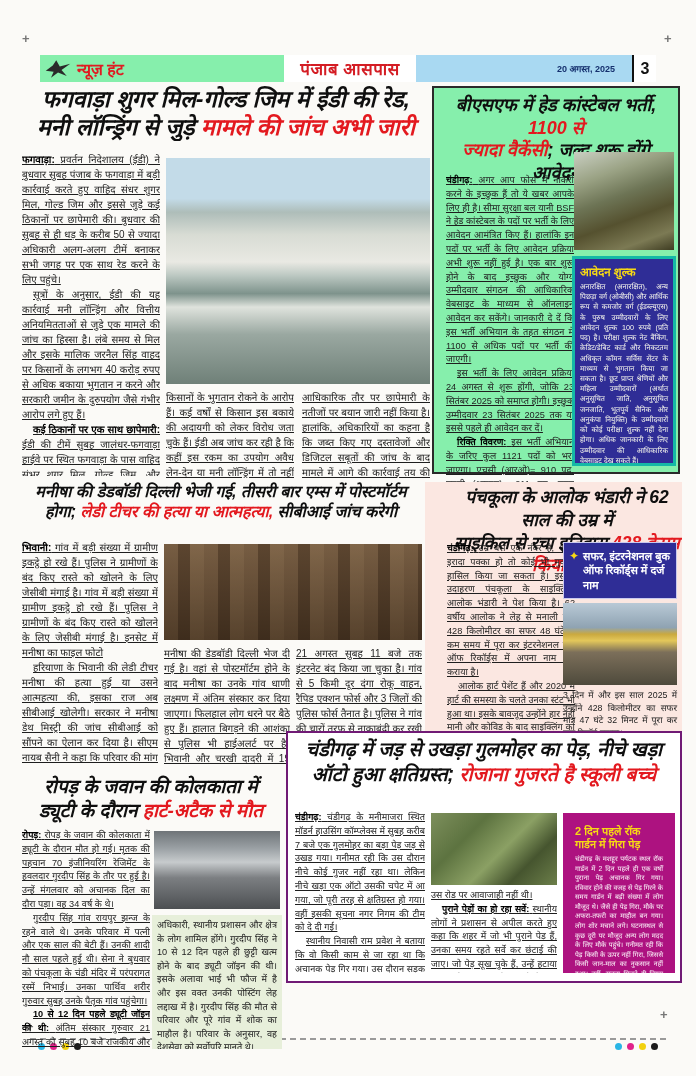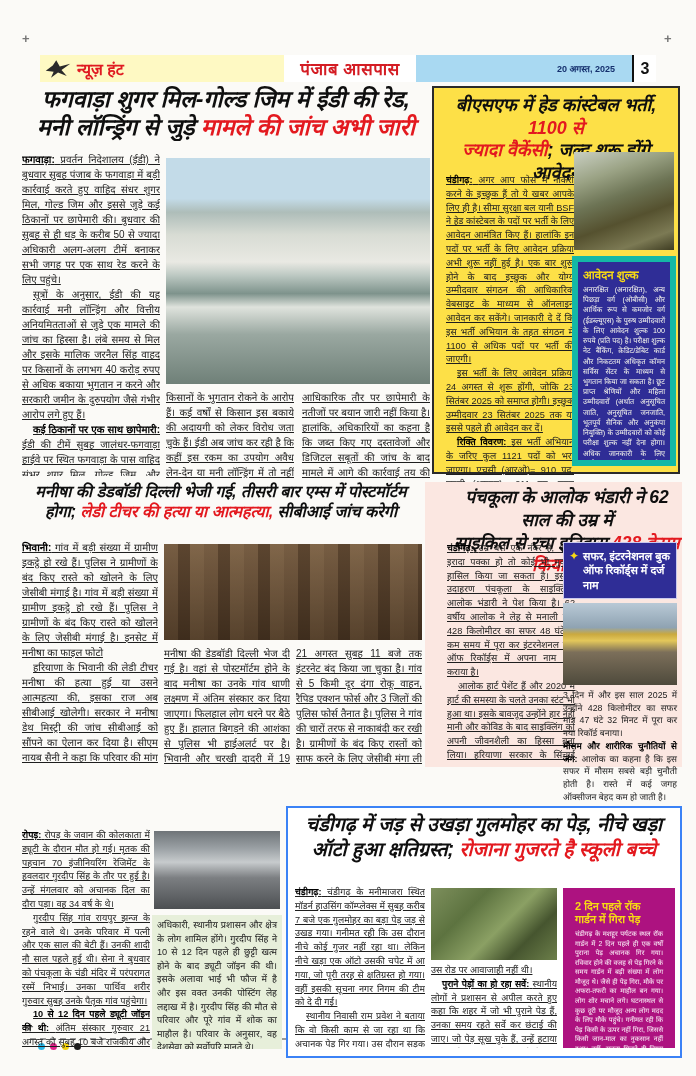--- a/index.html
+++ b/index.html
@@ -7,21 +7,21 @@
         font-family:"Liberation Sans","DejaVu Sans",sans-serif;color:#222;overflow:hidden;}
   
   .reg{position:absolute;color:#777;font-size:13px;font-weight:bold;line-height:1;}
   .trimline{position:absolute;left:30px;right:30px;top:1038px;border-top:2px dashed #9a9a9a;}
   .dots{position:absolute;top:1043px;display:flex;gap:5px;}
   .dots span{width:7px;height:7px;border-radius:50%;display:inline-block;}
   .dot-c{background:#2ab5e5;} .dot-m{background:#e0218a;} .dot-y{background:#f2d10e;} .dot-k{background:#1b1b1b;}
 
   
   .masthead{position:absolute;left:40px;top:55px;right:40px;height:27px;display:flex;align-items:stretch;}
-  .mh-left{flex:1.2;background:#fef9c3;display:flex;align-items:center;gap:5px;padding-left:4px;}
+  .mh-left{flex:1.2;background:#86efac;display:flex;align-items:center;gap:5px;padding-left:4px;}
   .mh-logo{display:flex;align-items:center;}
   .mh-title{color:#e01b22;font-weight:bold;font-size:16px;}
   .mh-center{background:#ffffff;display:flex;align-items:center;padding:0 16px;}
   .mh-center span{color:#d41d24;font-weight:bold;font-size:17px;letter-spacing:.5px;}
   .mh-right{flex:1.2;background:#a9d9f2;display:flex;align-items:center;justify-content:flex-end;gap:17px;}
   .mh-date{color:#15306e;font-weight:bold;font-size:9px;}
   .mh-pagenum{background:#fff;border-left:2px solid #111;font-weight:bold;font-size:16px;color:#111;
               height:100%;display:flex;align-items:center;justify-content:center;width:22px;}
 
   
@@ -38,27 +38,27 @@
   .a1{left:22px;top:86px;width:408px;height:392px;}
   .a1 .hl{font-size:23px;line-height:1.2;}
   .a1-c1{left:0;top:66px;width:138px;height:324px;}
   .a1-photo{left:144px;top:72px;width:264px;height:226px;
     background:
       linear-gradient(180deg,#c3dbe8 0%,#c3dbe8 18%,#aebdb9 24%,#d8dcd4 34%,#e9e9e3 46%,#bcc8c2 52%,#7e938c 60%,#dfe3dd 66%,#9aa8a1 78%,#6f8078 100%);}
   .a1-c2{left:144px;top:304px;width:128px;height:88px;}
   .a1-c3{left:280px;top:304px;width:128px;height:88px;}
 
   
-  .a2{left:432px;top:86px;width:248px;height:388px;border:2px solid #2a2a2a;background:#fde047;}
+  .a2{left:432px;top:86px;width:248px;height:388px;border:2px solid #2a2a2a;background:#86efac;}
   .a2 .hl{font-size:18px;line-height:1.25;margin:6px 4px 0;}
   .a2-body{left:12px;top:62px;width:128px;height:318px;font-size:9.2px;margin-top:24px;}
   .a2-photo{left:140px;top:64px;width:100px;height:98px;
     background:linear-gradient(160deg,#c9cfc2 0%,#9aa284 25%,#6d7455 45%,#55512f 65%,#7c7a54 85%,#3e3c22 100%);}
   .a2-fee{position:absolute;left:138px;top:168px;width:104px;height:210px;background:#2f2d96;
-          border:6px solid #14b8a6;box-sizing:border-box;padding:5px 5px;overflow:hidden;}
+          border:3px solid #14b8a6;box-sizing:border-box;padding:5px 5px;overflow:hidden;}
   .fee-h{color:#f7d914;font-weight:bold;font-size:11.5px;margin:0 0 3px;}
   .fee-t{color:#fbfbef;font-size:7.2px;line-height:1.42;text-align:justify;margin:0;}
 
   
   .a3{left:20px;top:482px;width:402px;height:285px;}
   .a3 .hl{font-size:16px;line-height:1.25;}
   .a3-c1{left:2px;top:58px;width:136px;height:224px;}
   .a3-photo{left:144px;top:62px;width:258px;height:96px;
     background:repeating-linear-gradient(90deg,#b9a48c 0 14px,#8f7a64 14px 26px,#c8b49b 26px 40px),
                linear-gradient(180deg,#a4917a,#6e5d49);background-blend-mode:multiply;}
@@ -82,21 +82,21 @@
   .a5{left:20px;top:775px;width:262px;height:276px;}
   .a5 .hl{font-size:19px;line-height:1.25;}
   .a5-c1{left:2px;top:54px;width:128px;height:220px;font-size:9.2px;}
   .a5-photo{left:134px;top:56px;width:126px;height:78px;
     background:linear-gradient(180deg,#6f7478 0%,#9aa0a4 22%,#c7cbcd 40%,#7c7f82 60%,#4c4f52 100%);}
   .a5-green{position:absolute;left:132px;top:140px;width:130px;height:134px;background:#e7efda;
             box-sizing:border-box;padding:4px 5px;overflow:hidden;font-size:9.2px;line-height:1.48;text-align:justify;}
   .a5-green p{margin:0;}
 
   
-  .a6{left:286px;top:806px;width:396px;height:252px;border:2px solid #3b82f6;background:#fff;}
+  .a6{left:286px;top:731px;width:396px;height:252px;border:2px solid #701a75;background:#fff;}
   .a6 .hl{font-size:19.5px;line-height:1.3;margin:4px 4px 0;}
   .a6-c1{left:7px;top:78px;width:130px;height:162px;font-size:9.2px;}
   .a6-photo{left:143px;top:80px;width:126px;height:72px;
     background:linear-gradient(135deg,#7d8f5c 0%,#5d7340 30%,#8ba064 55%,#46552f 75%,#6c7f4a 100%);}
   .a6-c2{left:143px;top:156px;width:126px;height:84px;font-size:9.2px;}
   .a6-magenta{position:absolute;left:275px;top:80px;width:112px;height:160px;background:#ad1280;
               box-sizing:border-box;padding:12px;overflow:hidden;}
   .mg-h{color:#f7d914;font-weight:bold;font-size:11px;line-height:1.2;margin:0 0 3px;}
   .mg-t{color:#fdf6fb;font-size:6.8px;line-height:1.4;text-align:justify;margin:0;}
 </style>
@@ -212,20 +212,24 @@
       </div>
       <div class="photo a4-photo" style="position:relative;"></div>
       <div class="a4-side-text">
         <p>3 दिन में और इस साल 2025 में उन्होंने 428 किलोमीटर का सफर मात्र 47 घंटे 32 मिनट में पूरा कर नया रिकॉर्ड बनाया।</p>
         <p><b class="dl">मौसम और शारीरिक चुनौतियों से जंग:</b> <span>आलोक का कहना है कि इस सफर में मौसम सबसे बड़ी चुनौती होती है। रास्ते में कई जगह ऑक्सीजन बेहद कम हो जाती है।</span></p>
       </div>
     </aside>
   </section>
 
   <section class="art a5">
+    <h2 class="hl">
+      <span>रोपड़ के जवान की कोलकाता में</span><br>
+      <span>ड्यूटी के दौरान </span><span class="red">हार्ट-अटैक से मौत</span>
+    </h2>
     <div class="col a5-c1">
       <p class="nf"><b class="dl">रोपड़:</b> <span>रोपड़ के जवान की कोलकाता में ड्यूटी के दौरान मौत हो गई। मृतक की पहचान 70 इंजीनियरिंग रेजिमेंट के हवलदार गुरदीप सिंह के तौर पर हुई है। उन्हें मंगलवार को अचानक दिल का दौरा पड़ा। वह 34 वर्ष के थे।</span></p>
       <p>गुरदीप सिंह गांव रायपुर झन्ज के रहने वाले थे। उनके परिवार में पत्नी और एक साल की बेटी हैं। उनकी शादी नौ साल पहले हुई थी। सेना ने बुधवार को पंचकूला के चंडी मंदिर में परंपरागत रस्में निभाई। उनका पार्थिव शरीर गुरुवार सुबह उनके पैतृक गांव पहुंचेगा।</p>
       <p><b class="dl">10 से 12 दिन पहले ड्यूटी जॉइन की थी:</b> <span>अंतिम संस्कार गुरुवार 21 अगस्त को सुबह 10 बजे राजकीय और सैन्य सम्मान के साथ किया जाएगा। अंतिम संस्कार में सेना के वरिष्ठ</span></p>
     </div>
     <div class="photo a5-photo"></div>
     <div class="a5-green">
       <p>अधिकारी, स्थानीय प्रशासन और क्षेत्र के लोग शामिल होंगे। गुरदीप सिंह ने 10 से 12 दिन पहले ही छुट्टी खत्म होने के बाद ड्यूटी जॉइन की थी। इसके अलावा भाई भी फौज में है और इस वक्त उनकी पोस्टिंग लेह लद्दाख में है। गुरदीप सिंह की मौत से परिवार और पूरे गांव में शोक का माहौल है। परिवार के अनुसार, वह देशसेवा को सर्वोपरि मानते थे।</p>
     </div>
   </section>

